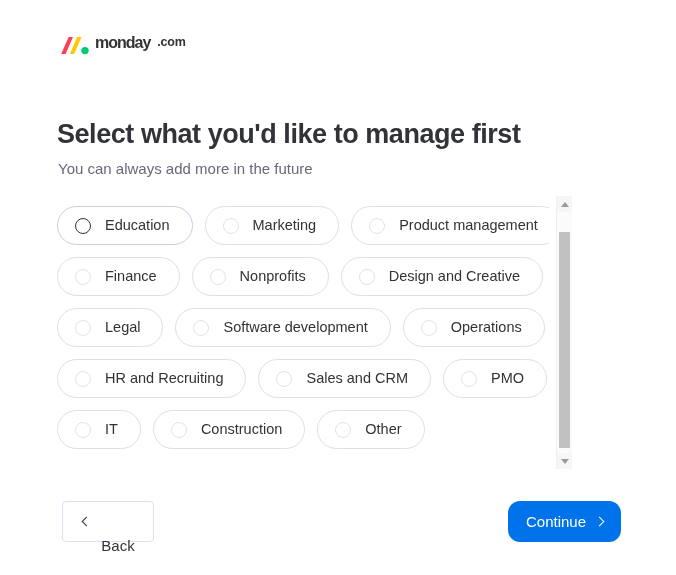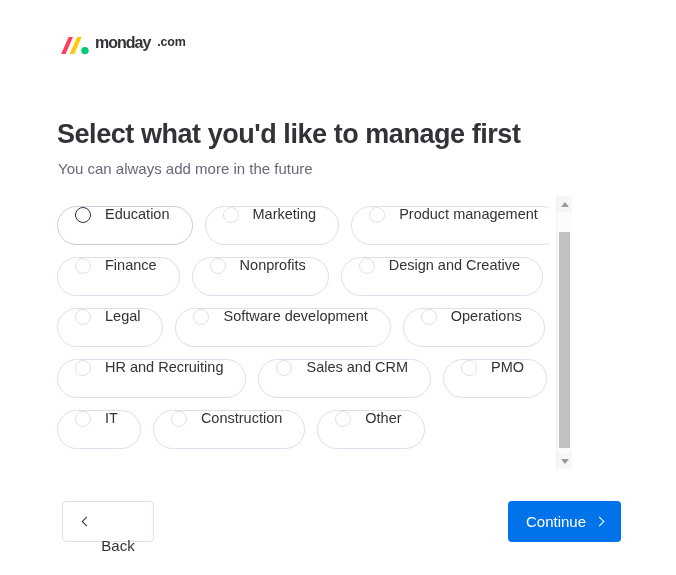--- a/index.html
+++ b/index.html
@@ -82,20 +82,21 @@
     padding-top: 8px;
   }
   .option-row {
     display: flex;
     flex-direction: row;
     gap: 12px;
     align-items: center;
   }
   .option-pill {
     display: flex;
+    align-items: center;
     height: 39px;
     border: 1px solid #dcdfec;
     border-radius: 20px;
     background: #ffffff;
     padding: 0 22px 0 17px;
     box-sizing: border-box;
     cursor: pointer;
     white-space: nowrap;
   }
   .radio {
@@ -208,21 +209,21 @@
     border-right-width: 1.7px;
     margin-left: 1px;
   }
   .btn-continue {
     position: absolute;
     left: 508px;
     top: 501px;
     width: 113px;
     height: 41px;
     border: none;
-    border-radius: 4px;
+    border-radius: 12px;
     background: #0073ea;
     display: flex;
     align-items: center;
     justify-content: center;
     gap: 9px;
     cursor: pointer;
     box-sizing: border-box;
   }
   .btn-continue .label {
     font-size: 15px;

